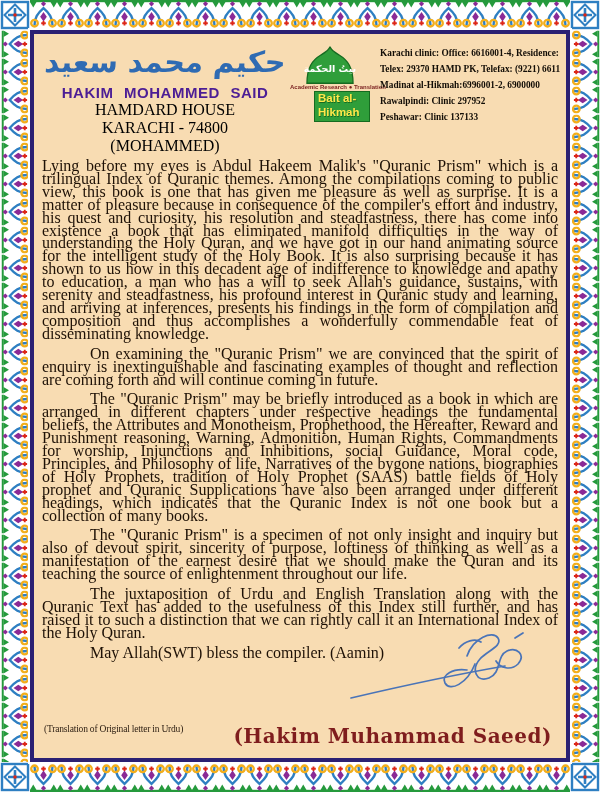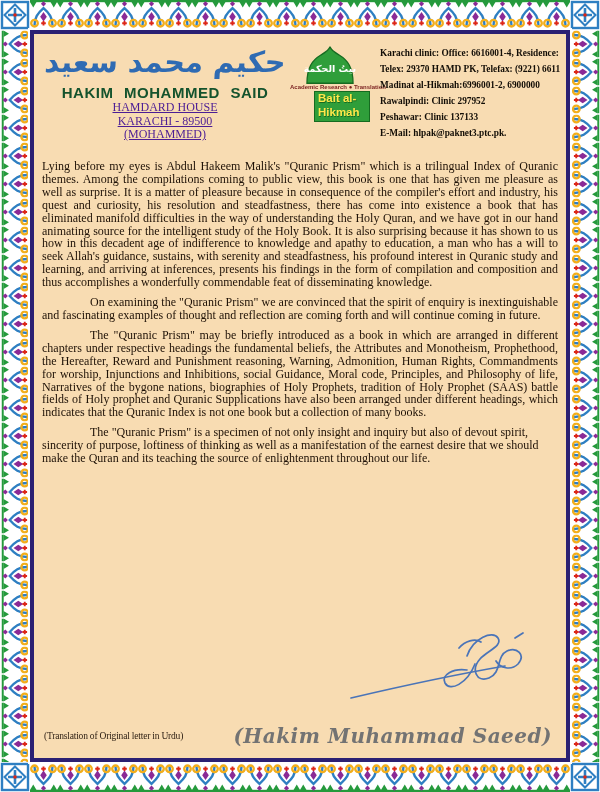--- a/index.html
+++ b/index.html
@@ -38,49 +38,49 @@
   .lh-left { width:250px; text-align:center; }
   .calligraphy {
     font-family:"DejaVu Sans", sans-serif; font-weight:bold;
     direction:rtl; color:var(--calligraphy-blue, #2f6bb3);
     font-size:29px; line-height:1.15; margin-top:2px;
     transform:skewX(-3deg);
   }
   .sender-name {
     font-family:"Liberation Sans", sans-serif; font-weight:bold;
     font-size:15px; letter-spacing:.5px; word-spacing:6px;
-    color:#14532d; margin-top:5px; white-space:nowrap;
+    color:#4c1d95; margin-top:5px; white-space:nowrap;
   }
-  .addr div { font-size:12px; line-height:1.12; color:#4c1d95;text-decoration:underline; }
+  .addr div { font-size:16px; line-height:1.12; color:#000000; }
   .lh-logo { width:80px; padding-top:1px; }
   .dome { width:60px; height:40px; display:block; margin:0 auto; }
   .logo-tagline { font-family:"Liberation Sans", sans-serif; font-size:6px; font-weight:bold;
     color:var(--tagline-maroon, #7a1f1f); white-space:nowrap; margin-top:-1px; }
   .logo-banner { display:inline-block; margin-top:1px; padding:0 3px 1px;
     background:var(--logo-green, #2f9e3a); border:1.5px solid #156b20;
     color:var(--banner-yellow, #ffe84a); font-family:"Liberation Sans", sans-serif;
     font-weight:bold; font-size:11.5px; line-height:1.2; text-shadow:.6px .6px 0 #156b20;margin-left:24px; }
   .lh-contact { flex:1; padding:1px 0 0 10px; font-weight:bold; font-size:9.3px;
     line-height:16px; color:#120d06; white-space:nowrap; overflow:hidden; }
 
   
-  .bodytext { padding:6px 8px 0 8px; font-size:12px; line-height:12.9px;
+  .bodytext { padding:6px 8px 0 8px; font-size:16px; line-height:12.9px;
     text-align:justify; color:#1e1106; }
   .bodytext p { margin:0 0 7px 0; text-indent:48px; }
   .bodytext p:first-child { text-indent:0; }
   .bodytext p:last-child { text-align:left; }
 
   
   .signature { position:absolute; right:14px; top:592px; width:205px; height:80px; }
   .signature svg { width:100%; height:100%; }
   .footer { position:absolute; left:10px; right:14px; bottom:10px;
-    display:flex; justify-content:space-between; align-items:center; }
+    display:flex; justify-content:space-between; align-items:flex-start; }
   .footnote { font-size:9.5px; color:#2a1c10; letter-spacing:-.2px; }
-  .signatory { font-size:20px; font-weight:bold; font-style:italic;
-    font-family:"DejaVu Serif", serif; color:#737373; letter-spacing:.5px; }
+  .signatory { font-size:20px; font-weight:bold; 
+    font-family:"DejaVu Serif", serif; color:#7f1d1d; letter-spacing:.5px; }
 </style>
 </head>
 <body>
 
 <div class="page">
 
   <div class="strip top">
 <svg viewBox="0 0 27 28" xmlns="http://www.w3.org/2000/svg">
   <rect x="0" y="0" width="27" height="2.2" fill="#259a3c"></rect>
   <path d="M0,2 h6.5 l-3.25,5.5 z" fill="#259a3c"></path>
@@ -1152,49 +1152,50 @@
 </svg></div>
 
   <div class="frame">
 
     <header class="letterhead">
       <div class="lh-left">
         <div class="calligraphy">حكيم محمد سعيد</div>
         <div class="sender-name">HAKIM MOHAMMED SAID</div>
         <div class="addr">
             <div>HAMDARD HOUSE</div>
-            <div>KARACHI - 89500</div>
+            <div>KARACHI - 74800</div>
             <div>(MOHAMMED)</div>
           </div>
       </div>
 
       <div class="lh-logo">
         <svg class="dome" viewBox="0 0 64 46" xmlns="http://www.w3.org/2000/svg">
           <path d="M32,2 C31,6 26.5,8.5 21.5,11.5 C11.5,17.5 5.5,26 5.5,44 L58.5,44 C58.5,26 52.5,17.5 42.5,11.5 C37.5,8.5 33,6 32,2 Z" fill="var(--logo-green)" stroke="#156b20" stroke-width="1.5"></path>
           <text x="32" y="31" text-anchor="middle" font-size="11" font-weight="bold" font-family="DejaVu Sans, sans-serif" fill="#ffffff">بيتُ الحكمة</text>
         </svg>
         <div class="logo-tagline">Academic Research ● Translation</div>
         <div class="logo-banner">Bait al-Hikmah</div>
       </div>
 
       <div class="lh-contact">
           <div>Karachi clinic: Office: 6616001-4, Residence: 4914851</div>
           <div>Telex: 29370 HAMD PK, Telefax: (9221) 6611755</div>
           <div>Madinat al-Hikmah:6996001-2, 6900000</div>
           <div>Rawalpindi: Clinic 297952</div>
           <div>Peshawar: Clinic 137133</div>
-          <div>E-Mail: hlpak@paknet3.ptc.pk.</div>
         </div>
     </header>
 
     <main class="bodytext">
         <p>Lying before my eyes is Abdul Hakeem Malik's "Quranic Prism" which is a trilingual Index of Quranic themes. Among the compilations coming to public view, this book is one that has given me pleasure as well as surprise. It is a matter of pleasure because in consequence of the compiler's effort and industry, his quest and curiosity, his resolution and steadfastness, there has come into existence a book that has eliminated manifold difficulties in the way of understanding the Holy Quran, and we have got in our hand animating source for the intelligent study of the Holy Book. It is also surprising because it has shown to us how in this decadent age of indifference to knowledge and apathy to education, a man who has a will to seek Allah's guidance, sustains, with serenity and steadfastness, his profound interest in Quranic study and learning, and arriving at inferences, presents his findings in the form of compilation and composition and thus accomplishes a wonderfully commendable feat of disseminating knowledge.</p>
         <p>On examining the "Quranic Prism" we are convinced that the spirit of enquiry is inextinguishable and fascinating examples of thought and reflection are coming forth and will continue coming in future.</p>
         <p>The "Quranic Prism" may be briefly introduced as a book in which are arranged in different chapters under respective headings the fundamental beliefs, the Attributes and Monotheism, Prophethood, the Hereafter, Reward and Punishment reasoning, Warning, Admonition, Human Rights, Commandments for worship, Injunctions and Inhibitions, social Guidance, Moral code, Principles, and Philosophy of life, Narratives of the bygone nations, biographies of Holy Prophets, tradition of Holy Prophet (SAAS) battle fields of Holy prophet and Quranic Supplications have also been arranged under different headings, which indicates that the Quranic Index is not one book but a collection of many books.</p>
         <p>The "Quranic Prism" is a specimen of not only insight and inquiry but also of devout spirit, sincerity of purpose, loftiness of thinking as well as a manifestation of the earnest desire that we should make the Quran and its teaching the source of enlightenment throughout our life.</p>
+        <p>The juxtaposition of Urdu and English Translation along with the Quranic Text has added to the usefulness of this Index still further, and has raised it to such a distinction that we can rightly call it an International Index of the Holy Quran.</p>
+        <p>May Allah(SWT) bless the compiler. (Aamin)</p>
       </main>
 
     <div class="signature">
       <svg viewBox="0 0 205 80" xmlns="http://www.w3.org/2000/svg" fill="none" stroke="var(--signature-blue)" stroke-width="1.7" stroke-linecap="round">
         <path d="M4,72 C55,60 112,48 158,40"></path>
         <path d="M120,30 C126,12 146,4 151,12 C156,20 140,25 133,33 C124,43 129,57 142,52 C155,47 149,30 160,25 C170,20.5 179,29 171,38 C164,45 153,42 149,35"></path>
         <path d="M128,38 C120,58 103,66 98,57 C94,49 106,42 120,44"></path>
         <path d="M112,22 C118,15 128,12 134,16"></path>
         <path d="M168,12 l8,-5"></path>
       </svg>

